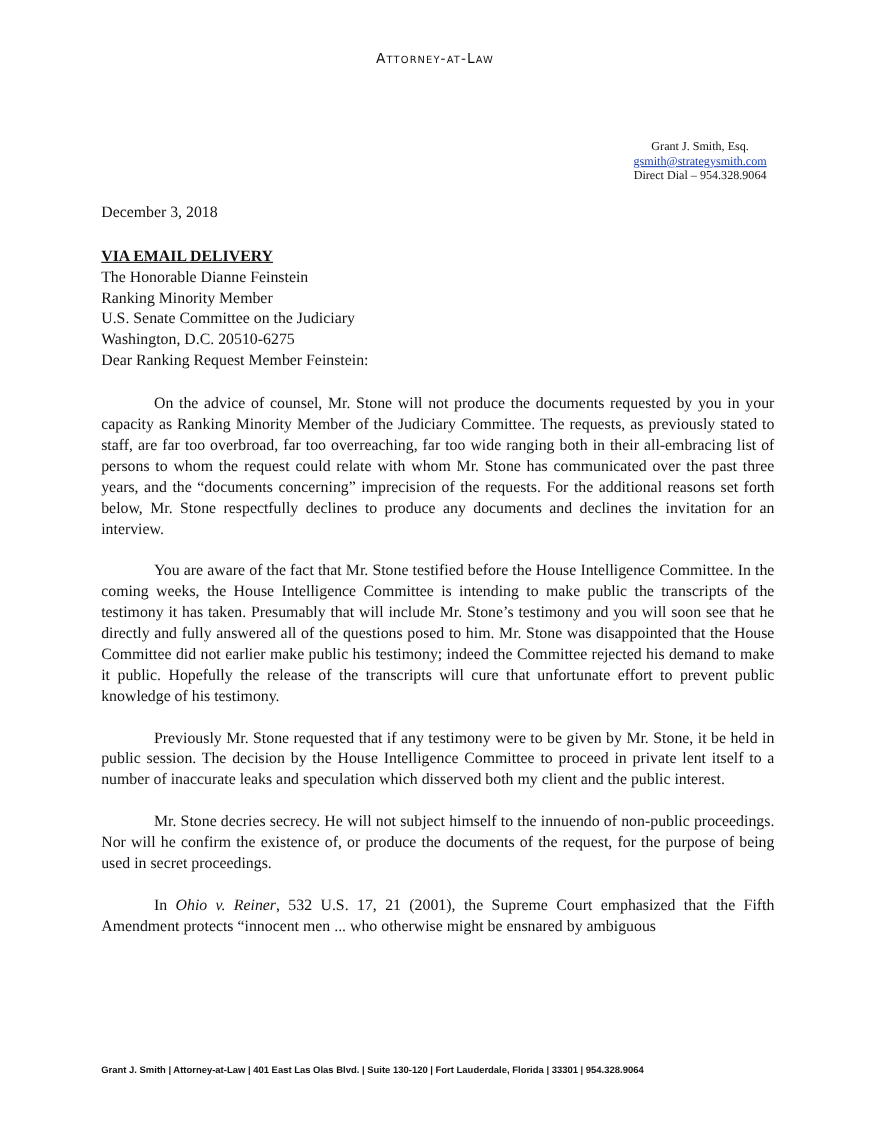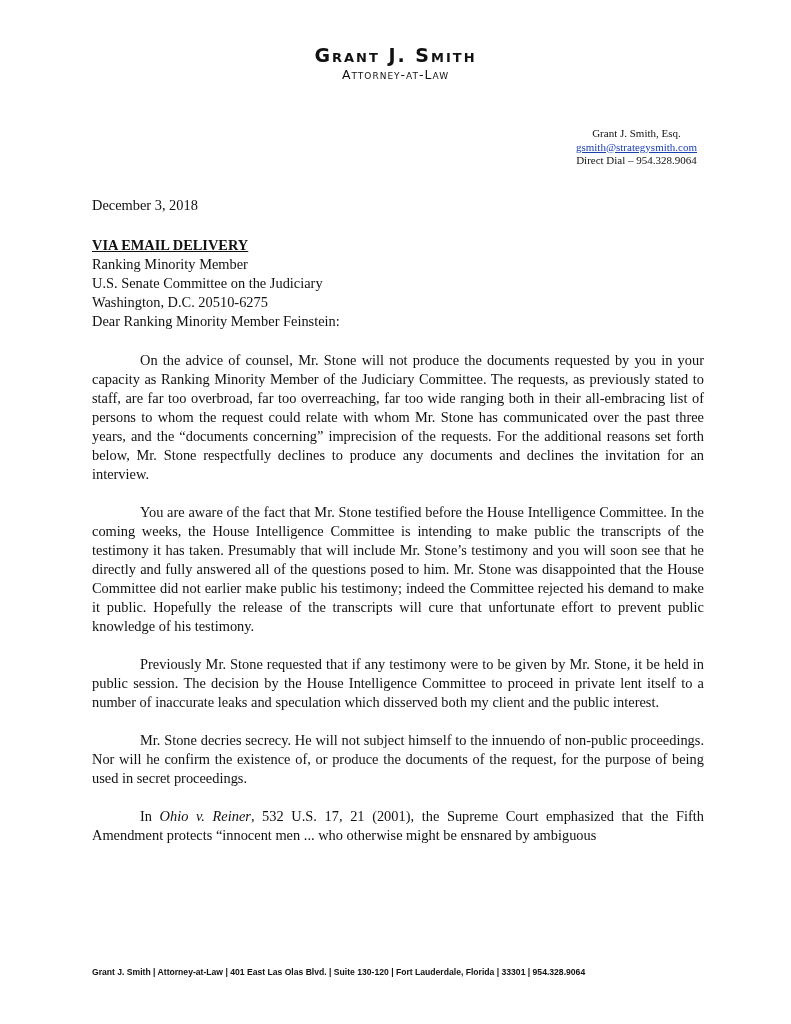--- a/index.html
+++ b/index.html
@@ -3,52 +3,52 @@
 <meta charset="utf-8">
 <style>
   html, body { margin: 0; padding: 0; background: #ffffff; }
   body { width: 791px; height: 1024px; position: relative; overflow: hidden; font-family: "DejaVu Serif", serif; color: #111; }
   .letterhead { position: absolute; top: 44px; left: 0; width: 791px; text-align: center; }
   .lh-name { font-family: "DejaVu Sans", sans-serif; font-weight: bold; font-size: 19px; letter-spacing: 2px; font-variant: small-caps; }
   .lh-title { font-family: "DejaVu Sans", sans-serif; font-size: 12.5px; letter-spacing: 1px; font-variant: small-caps; margin-top: 1px; }
   .sender { position: absolute; top: 127px; right: 94px; text-align: center; font-family: "Liberation Serif", serif; font-size: 11px; line-height: 13.5px; }
   .sender a { color: #1a3fb0; text-decoration: underline; }
   .body { position: absolute; top: 180px; left: 92px; width: 612px; font-family: "Liberation Serif", serif; font-size: 14.4px; line-height: 19px; }
-  .date { margin: 16px 0 21px 0; }
+  .date { margin: 4px 0 21px 0; }
   .via { font-weight: bold; text-decoration: underline; }
   .addr div { white-space: nowrap; }
   .re { margin: 22px 0 22px 48px; font-weight: bold; }
   .salutation { margin: 0 0 20px 0; }
   p { margin: 0 0 19px 0; text-indent: 48px; text-align: justify; }
   .footer { position: absolute; top: 967px; left: 92px; width: 620px; font-family: "Liberation Sans", sans-serif; font-weight: bold; font-size: 8.6px; white-space: nowrap; }
   em { }
 </style>
 </head>
 <body>
 
 <div class="letterhead">
-  <div class="lh-name">Grant J. Smith</div>
   <div class="lh-title">Attorney-at-Law</div>
 </div>
 
 <div class="sender">
   <div>Grant J. Smith, Esq.</div>
   <div><a>gsmith@strategysmith.com</a></div>
   <div>Direct Dial – 954.328.9064</div>
 </div>
 
 <div class="body">
   <div class="date">December 3, 2018</div>
   <div class="addr">
     <div class="via">VIA EMAIL DELIVERY</div>
+    <div>The Honorable Dianne Feinstein</div>
     <div>Ranking Minority Member</div>
     <div>U.S. Senate Committee on the Judiciary</div>
     <div>Washington, D.C.  20510-6275</div>
   </div>
-  <div class="salutation">Dear Ranking Minority Member Feinstein:</div>
+  <div class="salutation">Dear Ranking Request Member Feinstein:</div>
   <p>On the advice of counsel, Mr. Stone will not produce the documents requested by you in your capacity as Ranking Minority Member of the Judiciary Committee. The requests, as previously stated to staff, are far too overbroad, far too overreaching, far too wide ranging both in their all-embracing list of persons to whom the request could relate with whom Mr. Stone has communicated over the past three years, and the “documents concerning” imprecision of the requests. For the additional reasons set forth below, Mr. Stone respectfully declines to produce any documents and declines the invitation for an interview.</p>
   <p>You are aware of the fact that Mr. Stone testified before the House Intelligence Committee. In the coming weeks, the House Intelligence Committee is intending to make public the transcripts of the testimony it has taken. Presumably that will include Mr. Stone’s testimony and you will soon see that he directly and fully answered all of the questions posed to him. Mr. Stone was disappointed that the House Committee did not earlier make public his testimony; indeed the Committee rejected his demand to make it public. Hopefully the release of the transcripts will cure that unfortunate effort to prevent public knowledge of his testimony.</p>
   <p>Previously Mr. Stone requested that if any testimony were to be given by Mr. Stone, it be held in public session. The decision by the House Intelligence Committee to proceed in private lent itself to a number of inaccurate leaks and speculation which disserved both my client and the public interest.</p>
   <p>Mr. Stone decries secrecy. He will not subject himself to the innuendo of non-public proceedings. Nor will he confirm the existence of, or produce the documents of the request, for the purpose of being used in secret proceedings.</p>
   <p><span>In </span><em>Ohio v. Reiner</em><span>, 532 U.S. 17, 21 (2001), the Supreme Court emphasized that the Fifth Amendment protects “innocent men ... who otherwise might be ensnared by ambiguous</span></p>
 </div>
 
 <div class="footer">Grant J. Smith | Attorney-at-Law | 401 East Las Olas Blvd. | Suite 130-120 | Fort Lauderdale, Florida | 33301 | 954.328.9064</div>
 
 </body></html>

